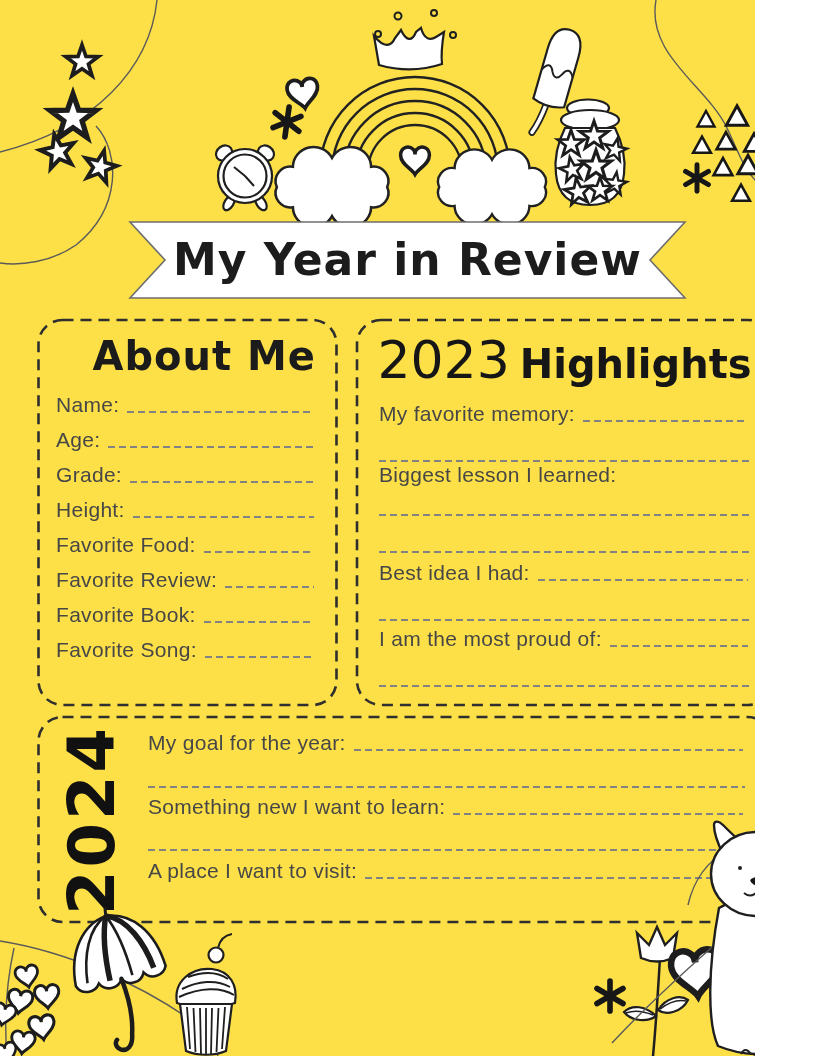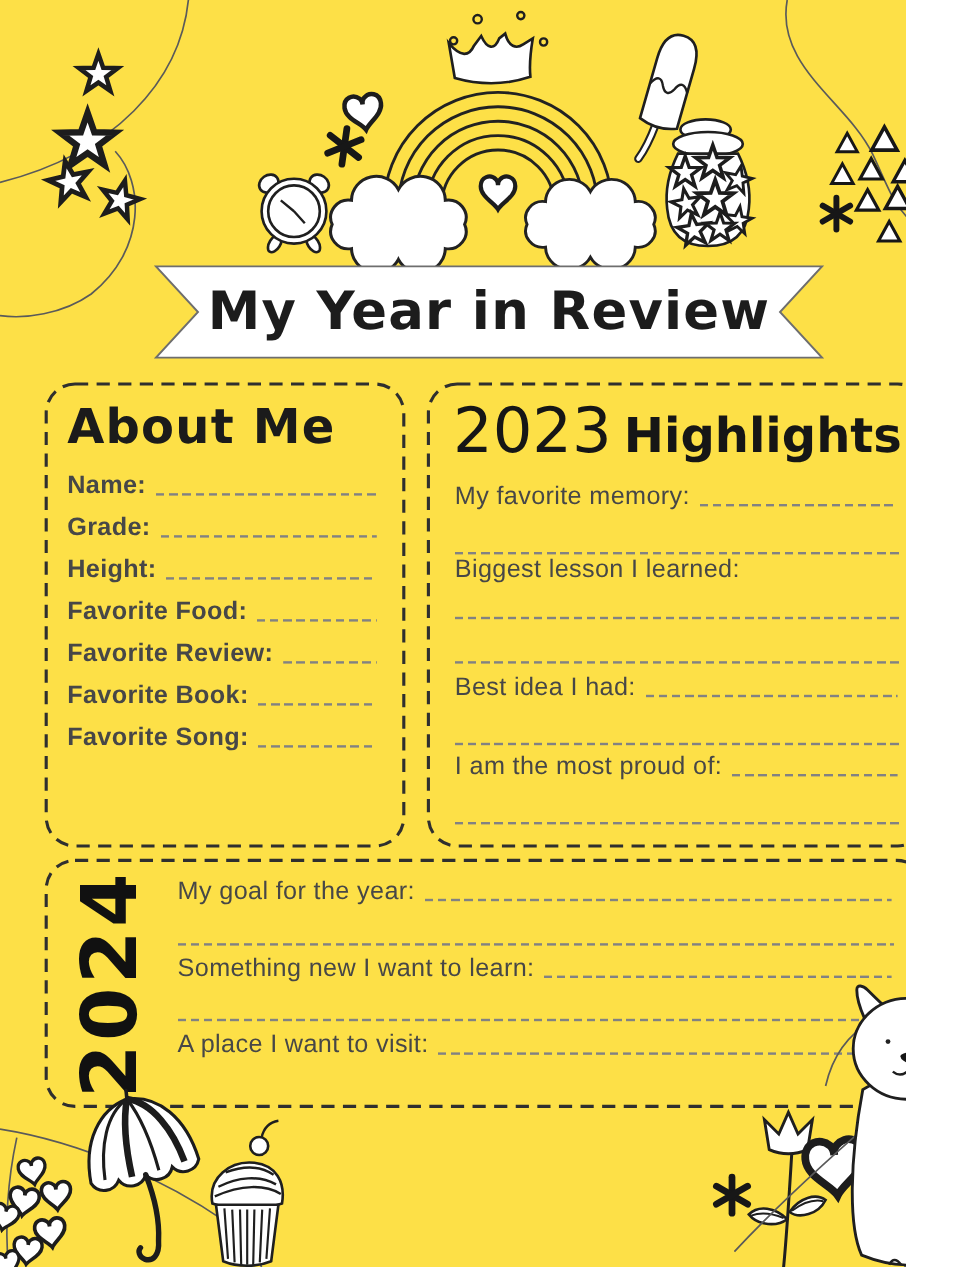--- a/index.html
+++ b/index.html
@@ -6,34 +6,34 @@
   #page{position:relative;width:755px;height:1056px;background:#fde047;overflow:hidden;
         font-family:"Liberation Sans",sans-serif;}
   svg.deco{position:absolute;left:0;top:0;width:816px;height:1056px;pointer-events:none;}
   #layer1{z-index:0;} #layer2{z-index:3;}
   .card{position:absolute;z-index:1;}
   
   #banner-title{position:absolute;left:130px;top:228px;width:555px;height:64px;z-index:2;
     text-align:center;line-height:64px;font-family:"DejaVu Sans",sans-serif;font-weight:bold;
     font-size:44px;letter-spacing:1px;color:#1c1c1c;}
   
-  .big-head{font-family:"DejaVu Sans",sans-serif;font-weight:bold;color:#1b1b1b;text-align:left;}
+  .big-head{font-family:"DejaVu Sans",sans-serif;font-weight:bold;color:#1b1b1b;text-align:right;}
   #about-title{font-size:40px;letter-spacing:1px;padding-top:13px;height:49px;}
   #hl-head{height:70px;padding-top:10px;display:flex;justify-content:center;align-items:baseline;gap:10px;text-align:center;}
   #hl-year{font-family:"DejaVu Sans",sans-serif;font-weight:500;font-size:52px;color:#161616;}
   #hl-title{font-family:"DejaVu Sans",sans-serif;font-weight:bold;font-size:40px;color:#161616;}
   
   .lbl{font-family:"Liberation Sans",sans-serif;color:#474747;font-size:21px;white-space:nowrap;
        letter-spacing:0.3px;}
   .row{display:flex;align-items:flex-end;}
   .wline{height:2px;background:repeating-linear-gradient(90deg,#828282 0 7px,transparent 7px 11px);}
   .wline.flex{flex:1;margin:0 2px 4px 8px;}
   .wline.full{width:100%;}
   #about-card{left:38px;top:320px;width:298px;height:385px;padding:0 20px 0 18px;box-sizing:border-box;}
-  #about-card .row{height:35px;font-weight:bold;}
+  #about-card .row{height:35px;}
   #hl-card{left:357px;top:320px;width:415px;height:385px;padding:0 22px;box-sizing:border-box;}
   #ny-card{left:38px;top:717px;width:733px;height:205px;display:flex;box-sizing:border-box;}
   #ny-year-col{width:108px;display:flex;align-items:center;justify-content:center;}
   #ny-year{transform:rotate(-90deg);font-family:"DejaVu Sans",sans-serif;font-weight:bold;
     font-size:64px;letter-spacing:3px;color:#111;}
   #ny-rows{flex:1;padding:14px 26px 0 2px;}
 </style>
 </head>
 <body>
 
@@ -180,20 +180,24 @@
     <path d="M796,910 L816,903"></path>
   </g>
 </svg>
 
 <div id="banner-title">My Year in Review</div>
 
 <div id="about-card" class="card">
   <div id="about-title" class="big-head">About Me</div>
   <div class="row">
     <span class="lbl">Name:</span>
+    <span class="wline flex"></span>
+  </div>
+  <div class="row">
+    <span class="lbl">Age:</span>
     <span class="wline flex"></span>
   </div>
   <div class="row">
     <span class="lbl">Grade:</span>
     <span class="wline flex"></span>
   </div>
   <div class="row">
     <span class="lbl">Height:</span>
     <span class="wline flex"></span>
   </div>

